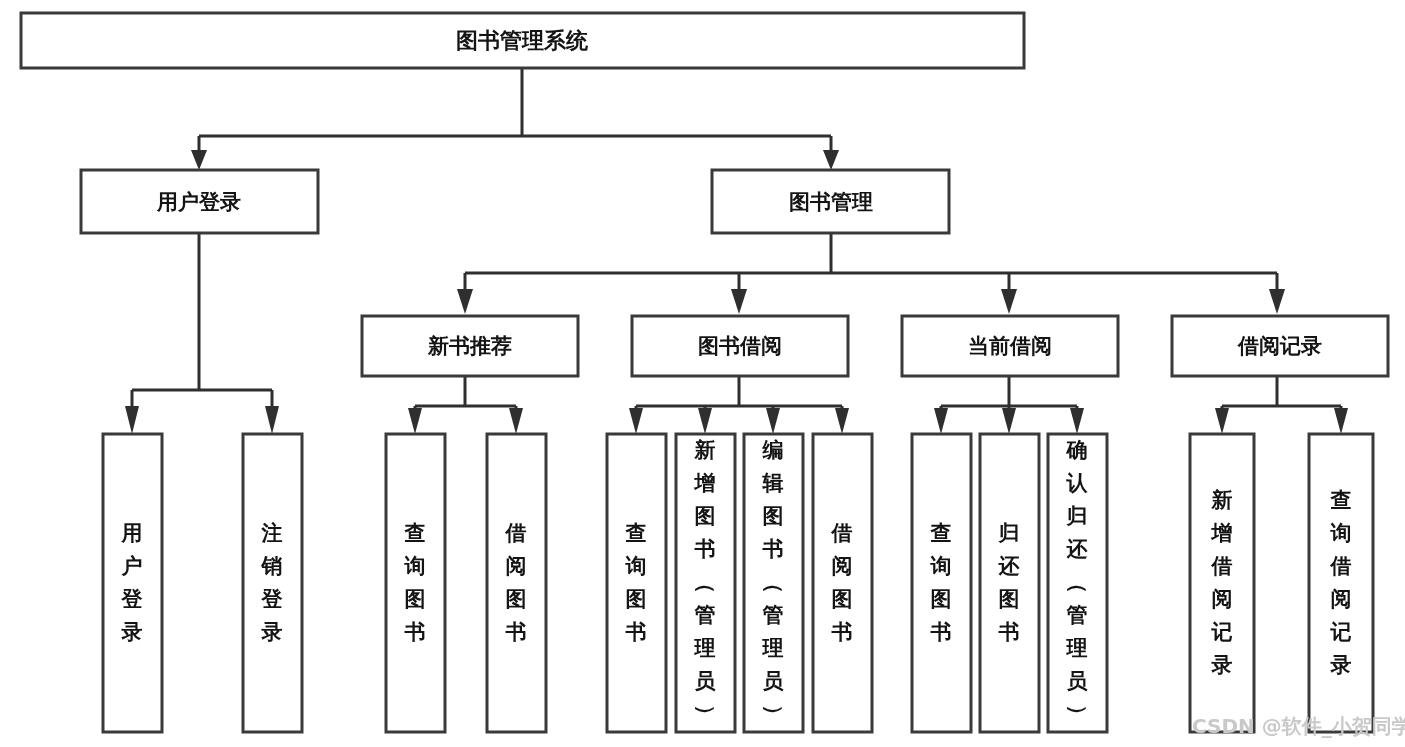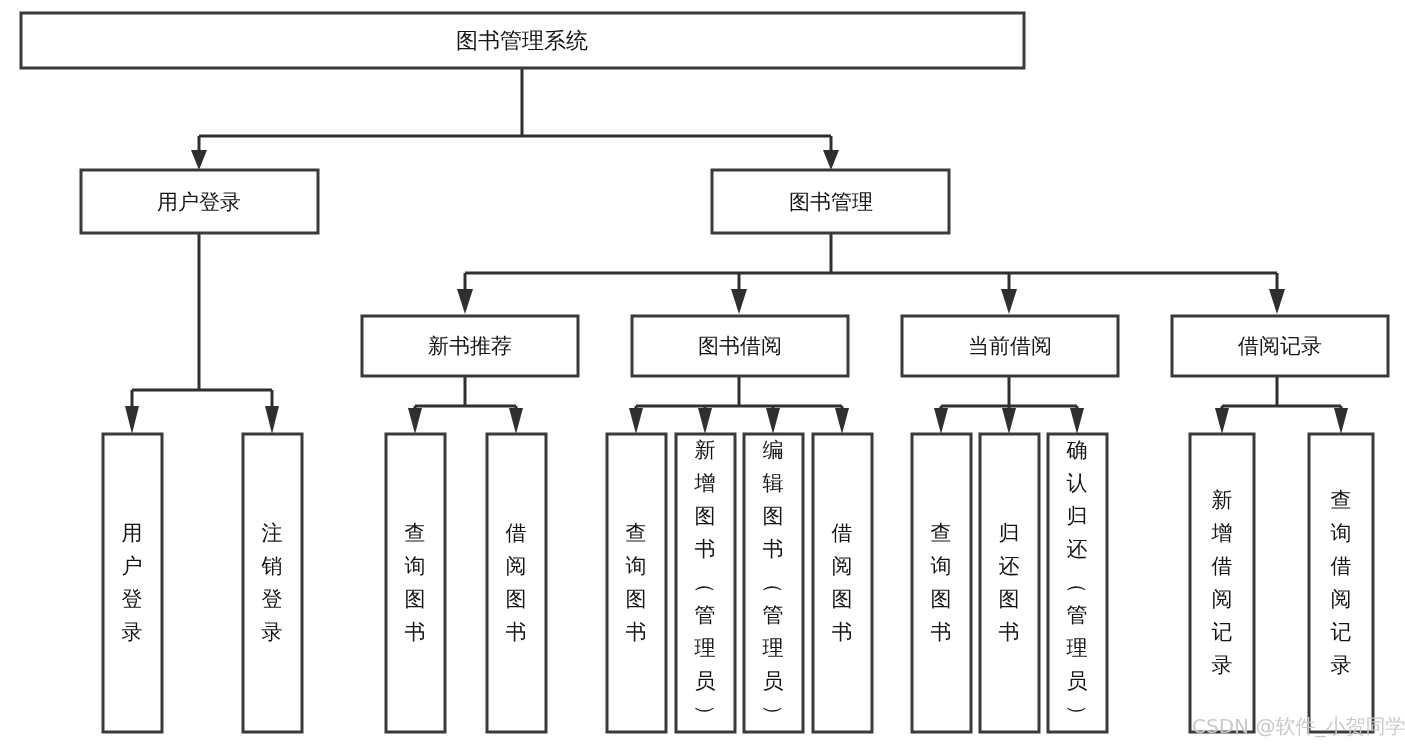--- a/index.html
+++ b/index.html
@@ -12,20 +12,21 @@
     width: 1405px;
     height: 747px;
     font-family: "DejaVu Sans", "Liberation Sans", sans-serif;
     overflow: hidden;
   }
   #diagram-root {
     position: relative;
     width: 1405px;
     height: 747px;
     background: #ffffff;
+    font-weight: bold;
   }
   svg#diagram-svg {
     display: block;
     width: 1405px;
     height: 747px;
   }
   .node-box {
     fill: #ffffff;
     stroke: #3a3a3a;
     stroke-width: 3;

